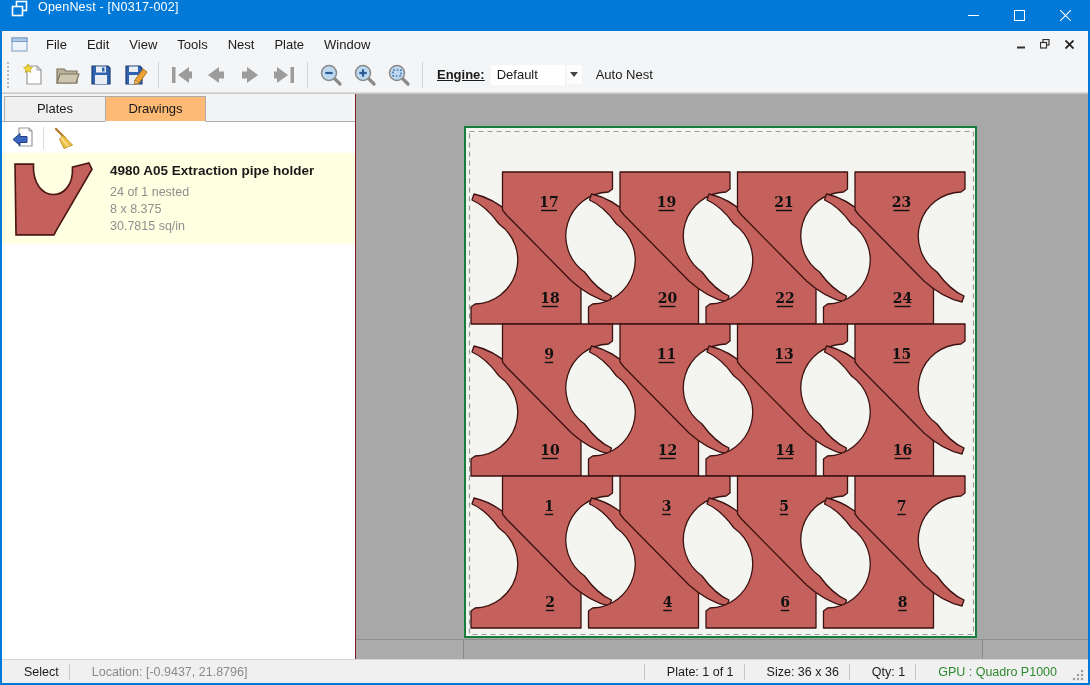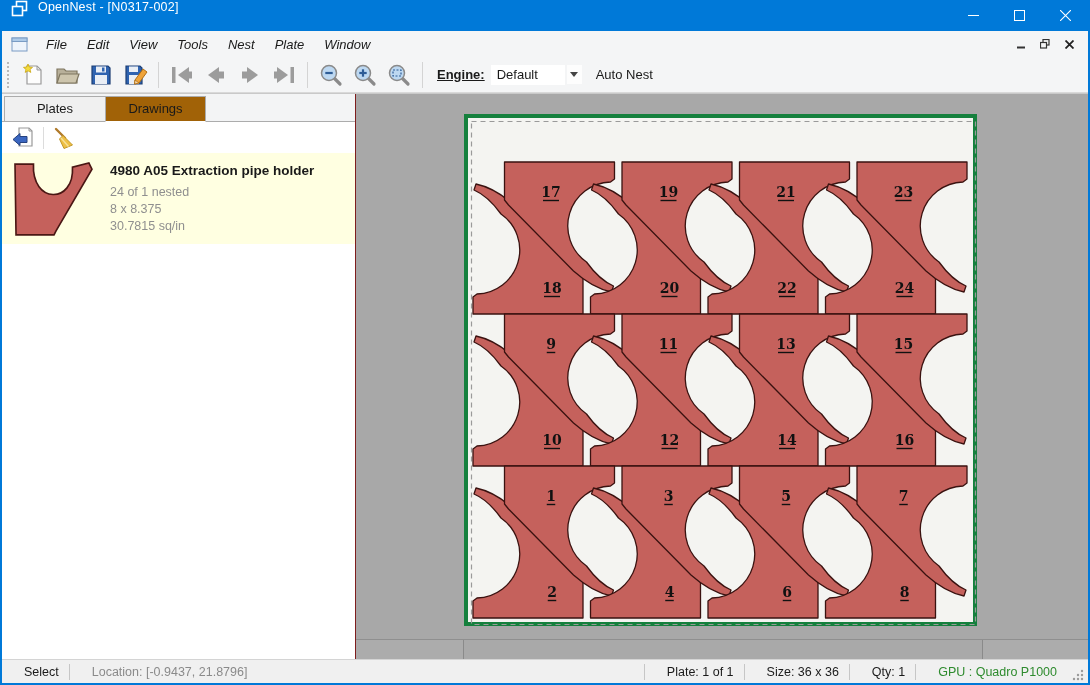--- a/index.html
+++ b/index.html
@@ -34,34 +34,34 @@
   .combo-arrow { width:15px; height:19px; background:#fdfdfd; display:flex; align-items:center; justify-content:center; margin-left:2px; }
   .combo-arrow svg { display:block; }
   .autonest { margin-left:14px; }
   
   .main { display:flex; height:566px; border-top:1px solid #c9c9c9; }
   
   .sidebar { width:354px; background:#fff; border-right:1px solid #7f1d1d; display:flex; flex-direction:column; }
   .tabstrip { height:28px; background:#f3f4f5; display:flex; align-items:flex-end; padding-left:2px; position:relative; }
   .tabstrip::after { content:""; position:absolute; left:0; right:0; bottom:0; height:1px; background:#acacac; }
   .tab { width:101px; text-align:center; padding:4px 0 5px 0; border:1px solid #acacac; background:#f0f0f0; position:relative; }
-  .tab.active { background:#a16207; border-bottom:1px solid #fff; z-index:2; }
+  .tab.active { background:#fdba74; border-bottom:1px solid #fff; z-index:2; }
   .tab.inactive { border-right:none; }
   .panel-toolbar { height:31px; display:flex; align-items:center; background:#fff; padding-left:6px; }
   .pbtn { width:30px; height:27px; display:flex; align-items:center; justify-content:center; }
   .psep { width:1px; height:22px; background:#dcdcdc; margin:0 5px; }
   .drawing-item { height:91px; background:#ffffe1; display:flex; padding:6px 8px; }
   .thumb { width:88px; height:78px; margin-top:2px; }
   .item-text { margin-left:12px; padding-top:4px; }
   .item-title { font-weight:bold; font-size:13.5px; margin-bottom:6px; }
   .item-sub { color:#8f8f8f; font-size:12.5px; line-height:17px; }
   .sidebar .fill { flex:1; background:#fff; }
   
   .canvas { position:relative; flex:1; background:#a8a8a8; overflow:hidden; }
-  .plate { position:absolute; left:108px; top:20px; width:513px; height:512px; background:#f4f4f1; border:4px solid #15803d; }
+  .plate { position:absolute; left:108px; top:32px; width:513px; height:512px; background:#f4f4f1; border:2px solid #15803d; }
   .plate svg { position:absolute; left:-1px; top:-1px; }
   .hscroll { position:absolute; left:0; right:0; top:545px; height:21px; background:#acacac; border-top:1px solid #8f8f8f; }
   .hthumb { position:absolute; left:107px; top:0; width:520px; height:20px; background:#a9a9a9; border-left:1px solid #8a8a8a; border-right:1px solid #8a8a8a; }
   
   .statusbar { height:24px; background:#f0f0f0; border-top:1px solid #d4d4d4; display:flex; align-items:center; font-size:12.5px; }
   .scell { padding:0 10px; white-space:nowrap;margin-left:12px; }
   .sdiv { width:1px; height:16px; background:#c6c6c6; }
   .loc { color:#8a8a8a; }
   .gpu { color:#2e8b2e; }
   .statusbar .spacer { flex:1; }
@@ -92,21 +92,21 @@
         <path d="M0,0 L11,11 M11,0 L0,11" stroke="#fff" stroke-width="1.1"></path>
       </svg>
   </div>
 </div>
 
 <div class="menubar">
   <svg class="mdi-doc-icon" viewBox="0 0 17 15">
     <rect x="1" y="1" width="15" height="13" fill="#eef4fb" stroke="#7a9cc4" stroke-width="1"></rect>
     <rect x="1" y="1" width="15" height="3.5" fill="#aecbe8" stroke="#7a9cc4" stroke-width="1"></rect>
   </svg>
-  <div id="menu-items" style="display:flex;font-style:italic;">
+  <div id="menu-items" style="display:flex;">
       <div class="menu-item">File</div>
       <div class="menu-item">Edit</div>
       <div class="menu-item">View</div>
       <div class="menu-item">Tools</div>
       <div class="menu-item">Nest</div>
       <div class="menu-item">Plate</div>
       <div class="menu-item">Window</div>
     </div>
   <span class="spacer"></span>
   <div class="mdibtn">

